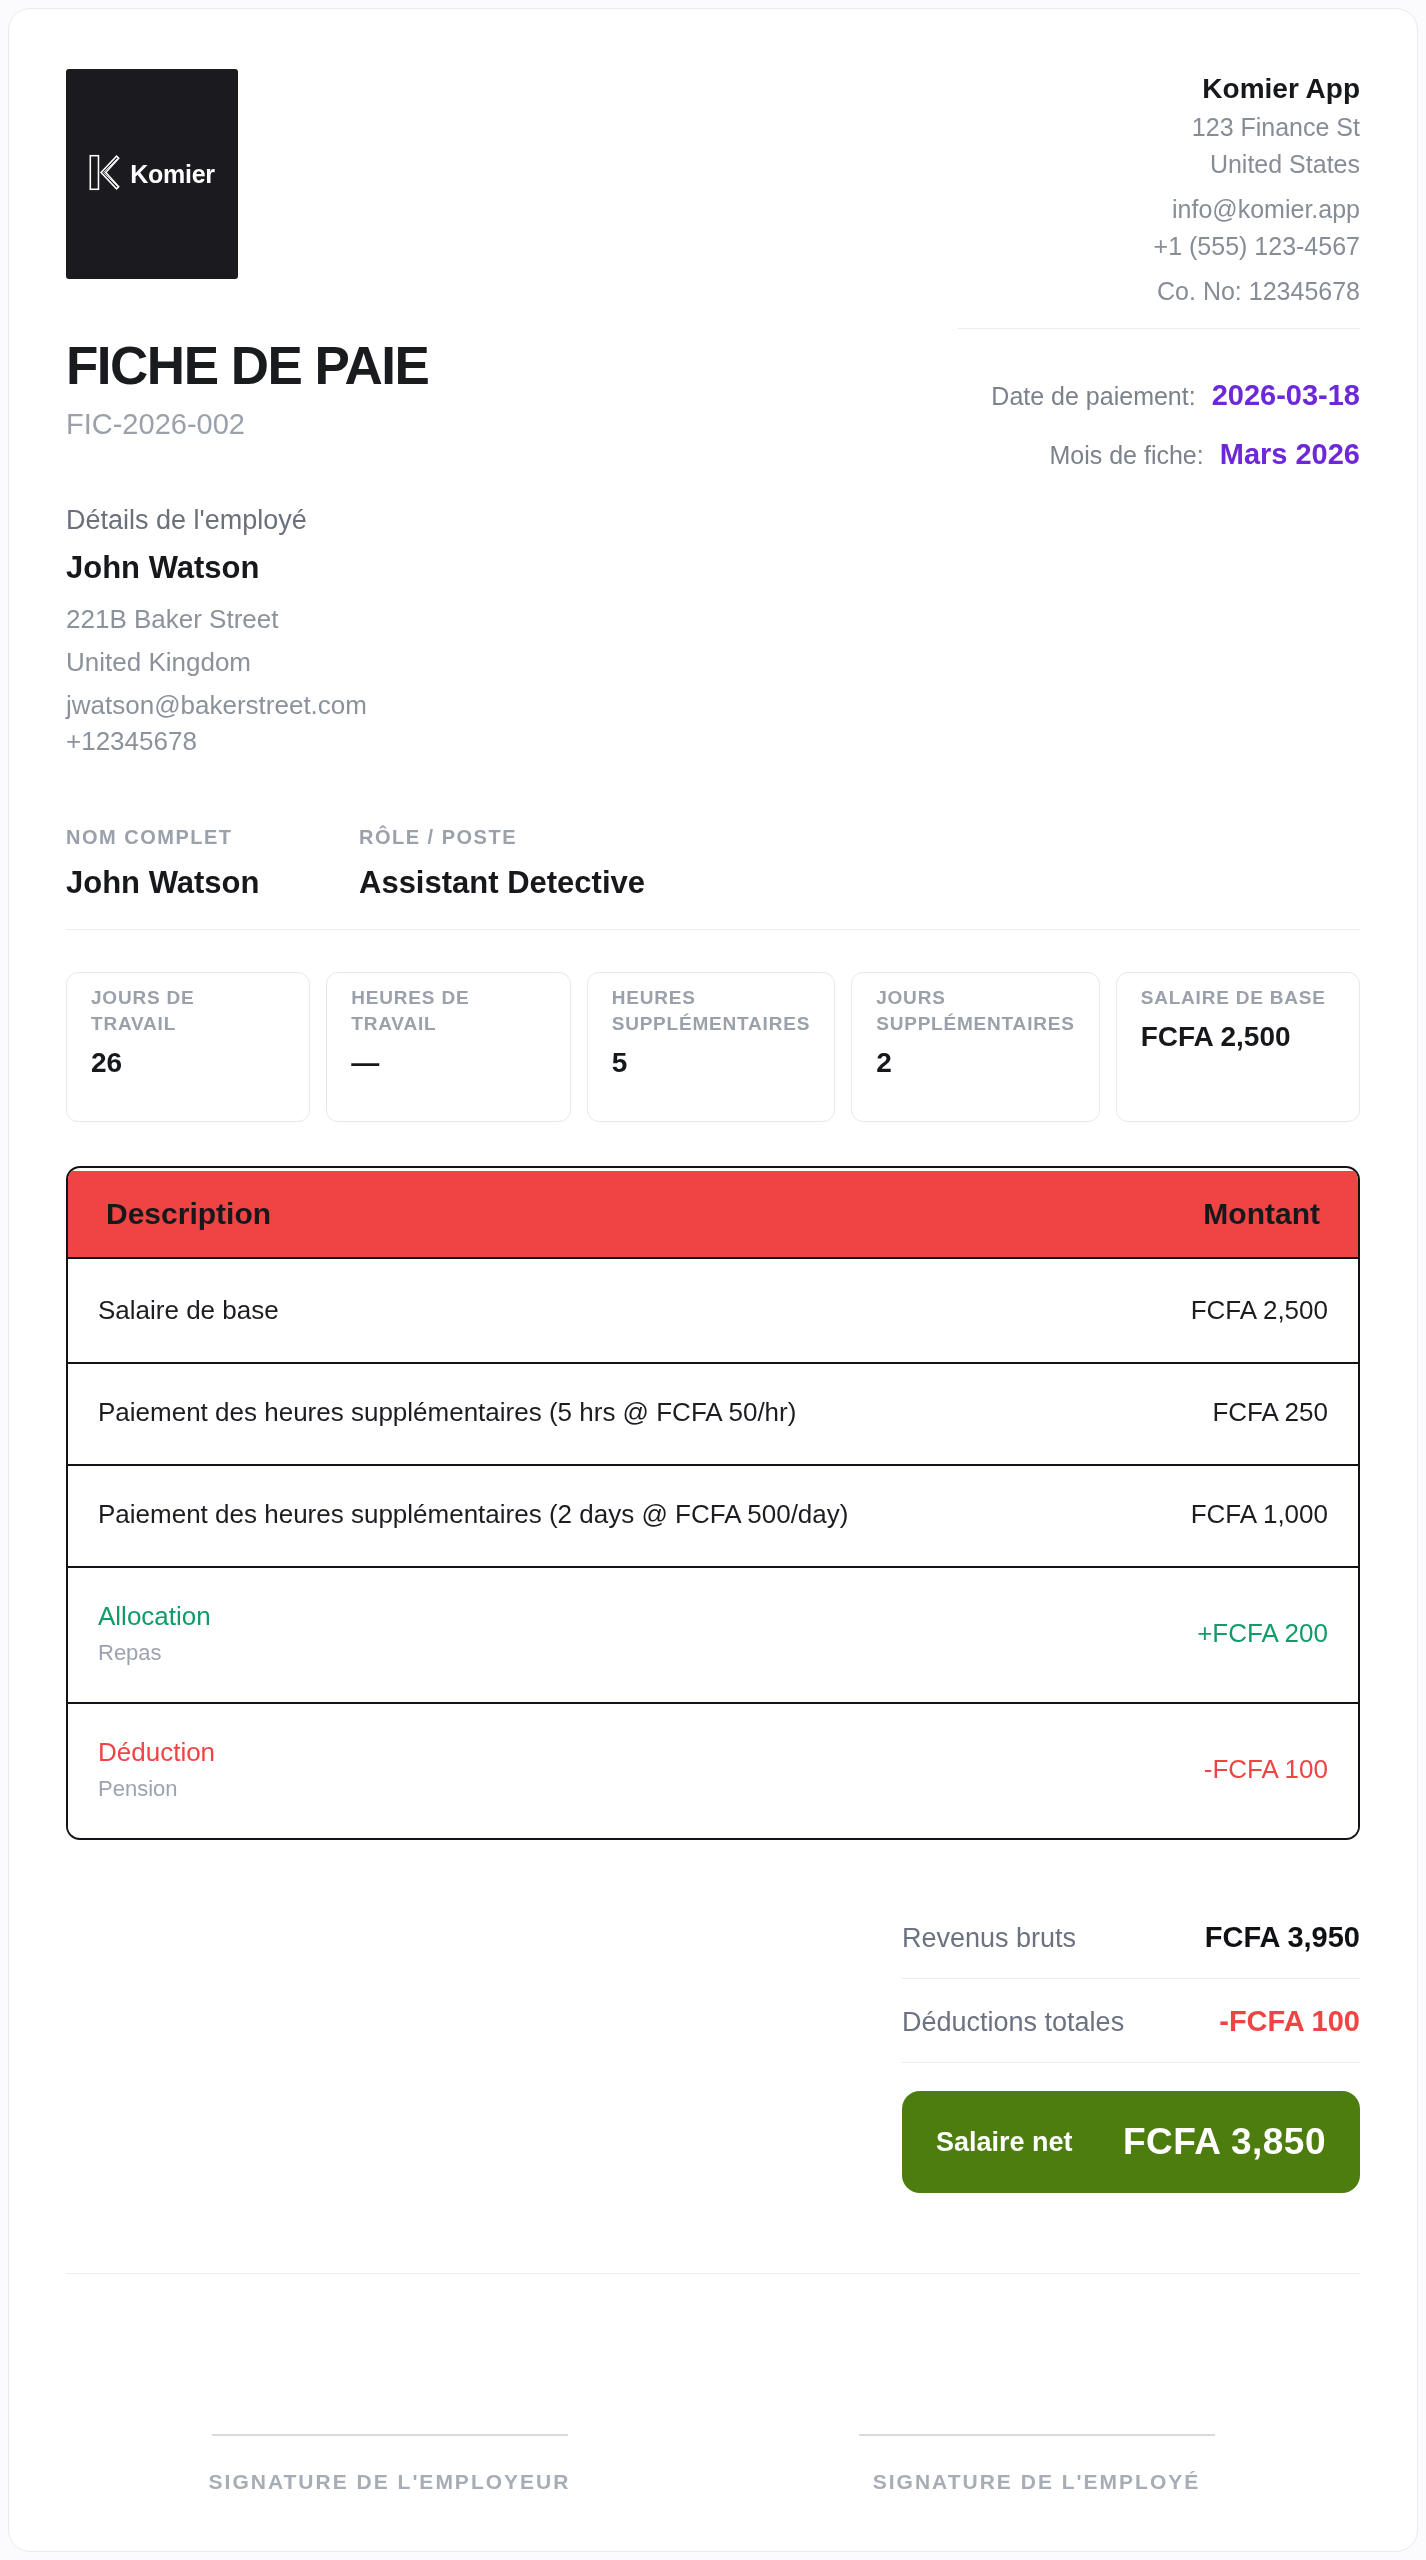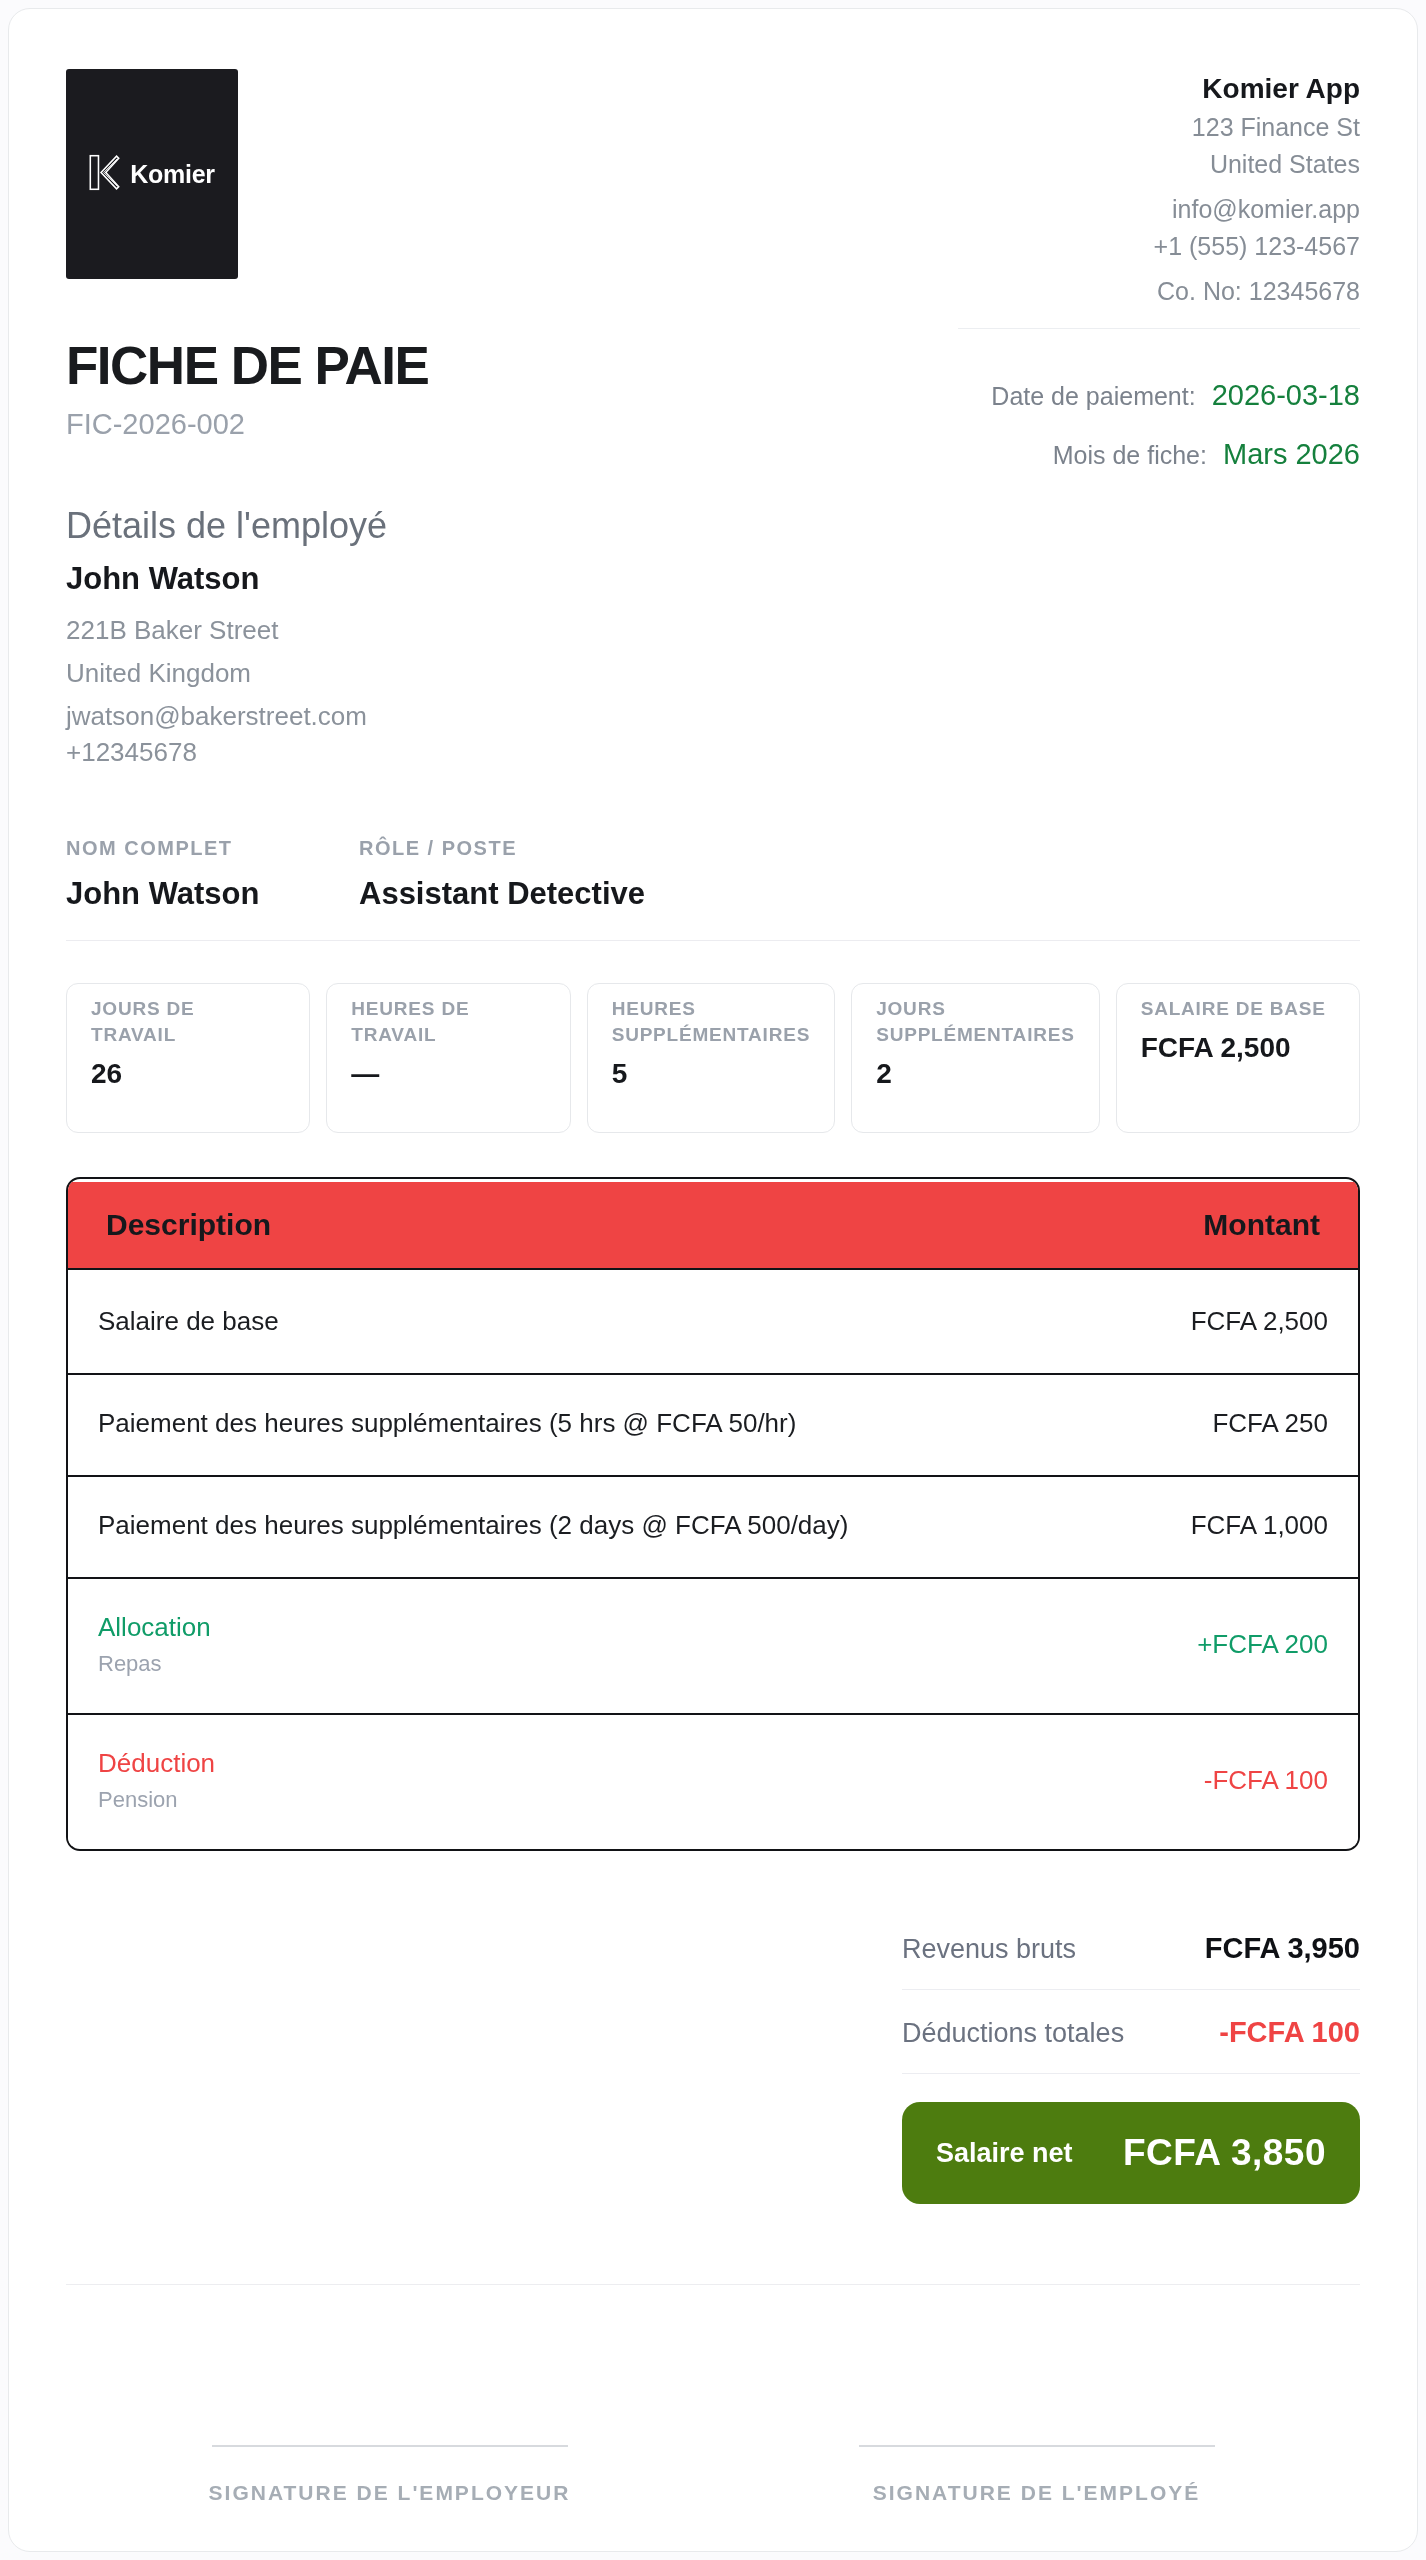--- a/index.html
+++ b/index.html
@@ -37,38 +37,38 @@
   .doc-title {
     margin-top: 56px;
     font-size: 53px;
     font-weight: 800;
     letter-spacing: -1.5px;
     color: #191b1e;
   }
   .doc-number { margin-top: 12px; font-size: 29px; color: #9aa1ab; }
 
   .employee-block { margin-top: 64px; }
-  .employee-label { font-size: 36px; color: #6a717b; }
+  .employee-label { font-size: 27px; color: #6a717b; }
   .employee-name { margin-top: 14px; font-size: 31px; font-weight: 700; }
   .employee-line { margin-top: 9px; font-size: 26px; color: #8b929b; line-height: 34px; }
   .employee-line.first { margin-top: 16px; }
 
   .company-name { font-size: 28px; font-weight: 700; line-height: 40px; }
   .company-line { font-size: 25px; color: #868d96; line-height: 37px; }
   .company-gap { margin-top: 8px; }
   .right-divider { margin-top: 18px; border-top: 1px solid #eceef1; }
 
   .date-rows { margin-top: 50px; }
   .date-row {
     display: flex; justify-content: flex-end; align-items: baseline;
     margin-top: 26px;
   }
   .date-row:first-child { margin-top: 0; }
   .date-label { font-size: 25px; color: #7b828c; }
-  .date-value { font-size: 29px; font-weight: 400; color: #15803d; margin-left: 16px; }
+  .date-value { font-size: 29px; font-weight: 700; color: #6d28d9; margin-left: 16px; }
 
   
   .identity { display: flex; margin-top: 68px; }
   .id-col1 { width: 293px; }
   .id-label { font-size: 20px; font-weight: 600; letter-spacing: 1.5px; color: #9aa1ab; }
   .id-value { margin-top: 16px; font-size: 31px; font-weight: 700; }
   .identity-divider { margin-top: 28px; border-top: 1px solid #ececf0; }
 
   
   .cards { display: flex; gap: 16px; margin-top: 42px; }

